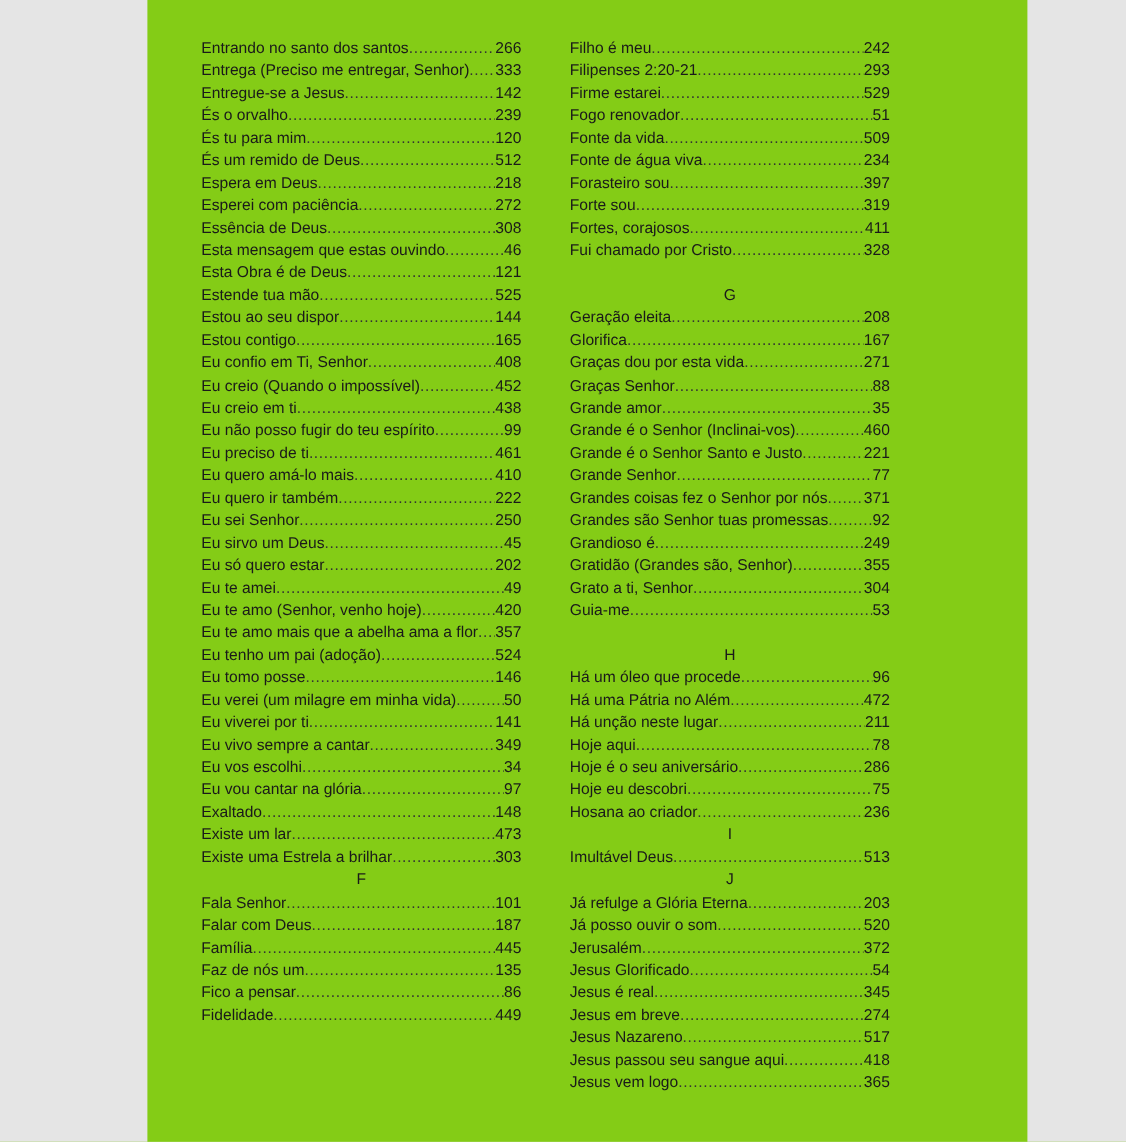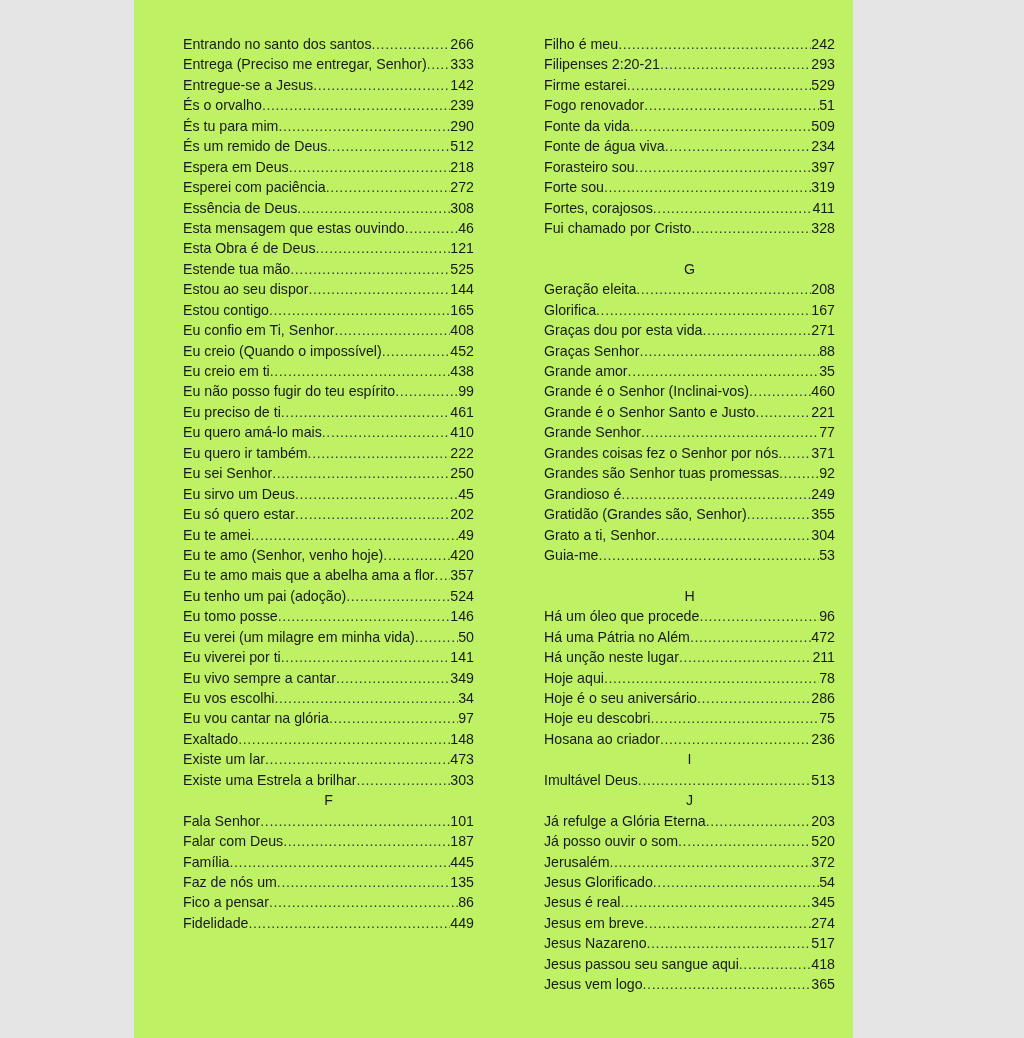--- a/index.html
+++ b/index.html
@@ -7,30 +7,30 @@
     width: 1024px; height: 1038px;
     background: #e5e5e5;
     position: relative;
     overflow: hidden;
     font-family: "Liberation Sans", sans-serif;
     color: #1a1a1a;
   }
   .page {
     position: absolute;
     left: 134px; top: 0;
-    width: 719px; height: 1038px;
-    background: #bef264;
+    width: 800px; height: 1038px;
+    background: #84cc16;
   }
   .column {
     position: absolute;
     top: 34px;
     width: 291px;
   }
   .col-left { left: 49px; }
-  .col-right { left: 384px; margin-left: 26px; }
+  .col-right { left: 384px; }
   .row {
     height: 20.45px;
     line-height: 20.45px;
     font-size: 14.2px;
     display: flex;
     align-items: baseline;
     white-space: nowrap;
     overflow: hidden;
   }
   .row .title { flex: 0 0 auto; }
@@ -74,21 +74,21 @@
         <span class="page-num">142</span>
       </div>
       <div class="row">
         <span class="title">És o orvalho </span>
         <span class="leader"></span>
         <span class="page-num">239</span>
       </div>
       <div class="row">
         <span class="title">És tu para mim </span>
         <span class="leader"></span>
-        <span class="page-num">290</span>
+        <span class="page-num">120</span>
       </div>
       <div class="row">
         <span class="title">És um remido de Deus </span>
         <span class="leader"></span>
         <span class="page-num">512</span>
       </div>
       <div class="row">
         <span class="title">Espera em Deus</span>
         <span class="leader"></span>
         <span class="page-num">218</span>

